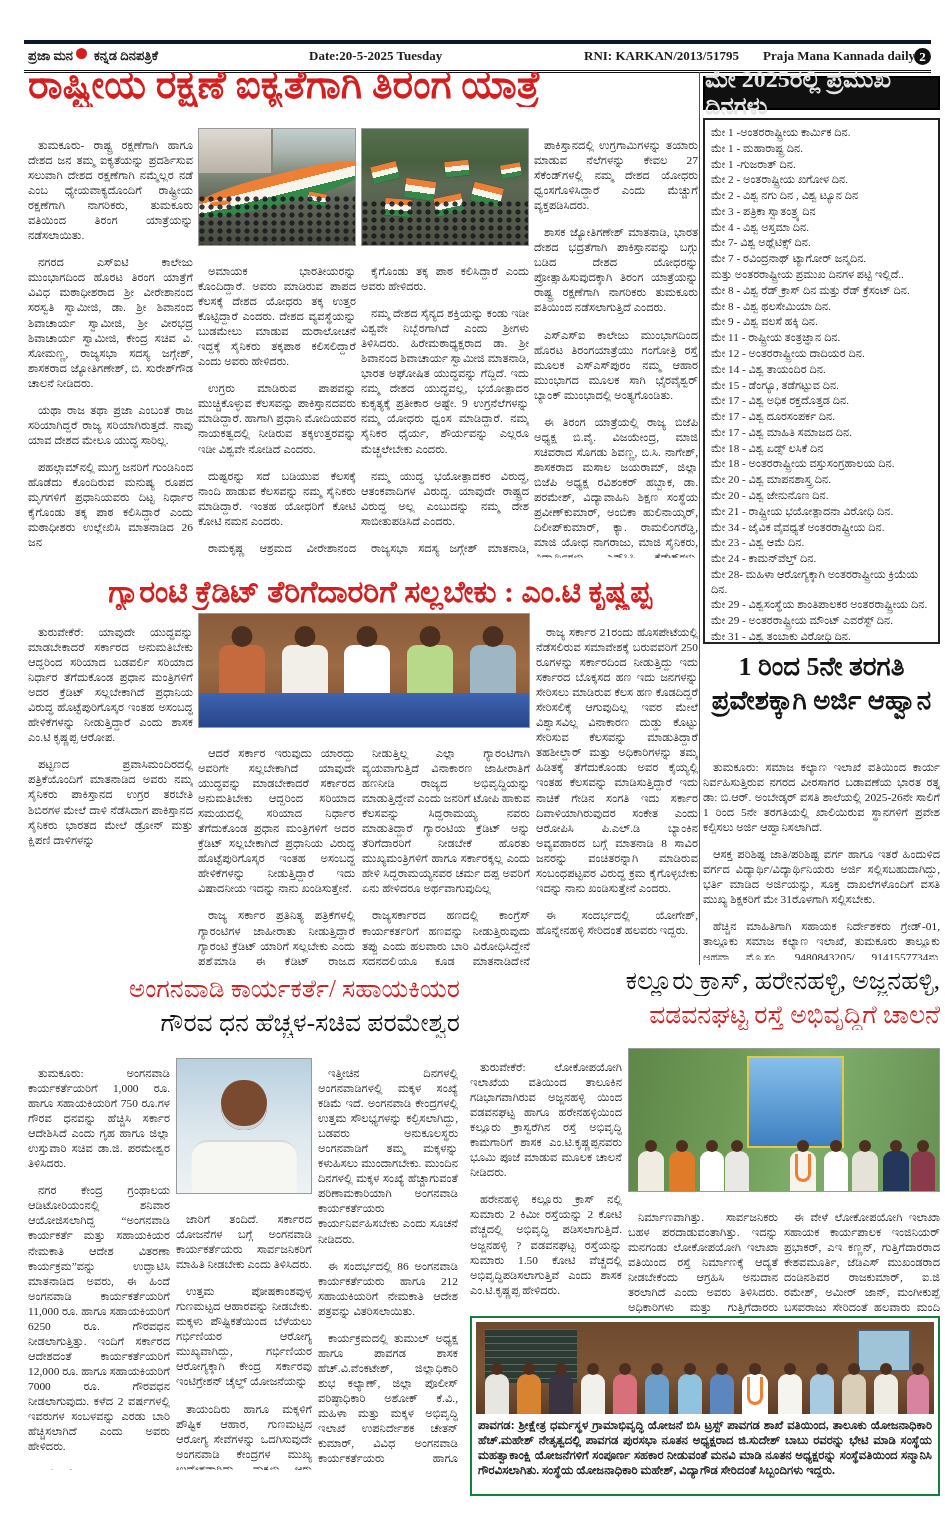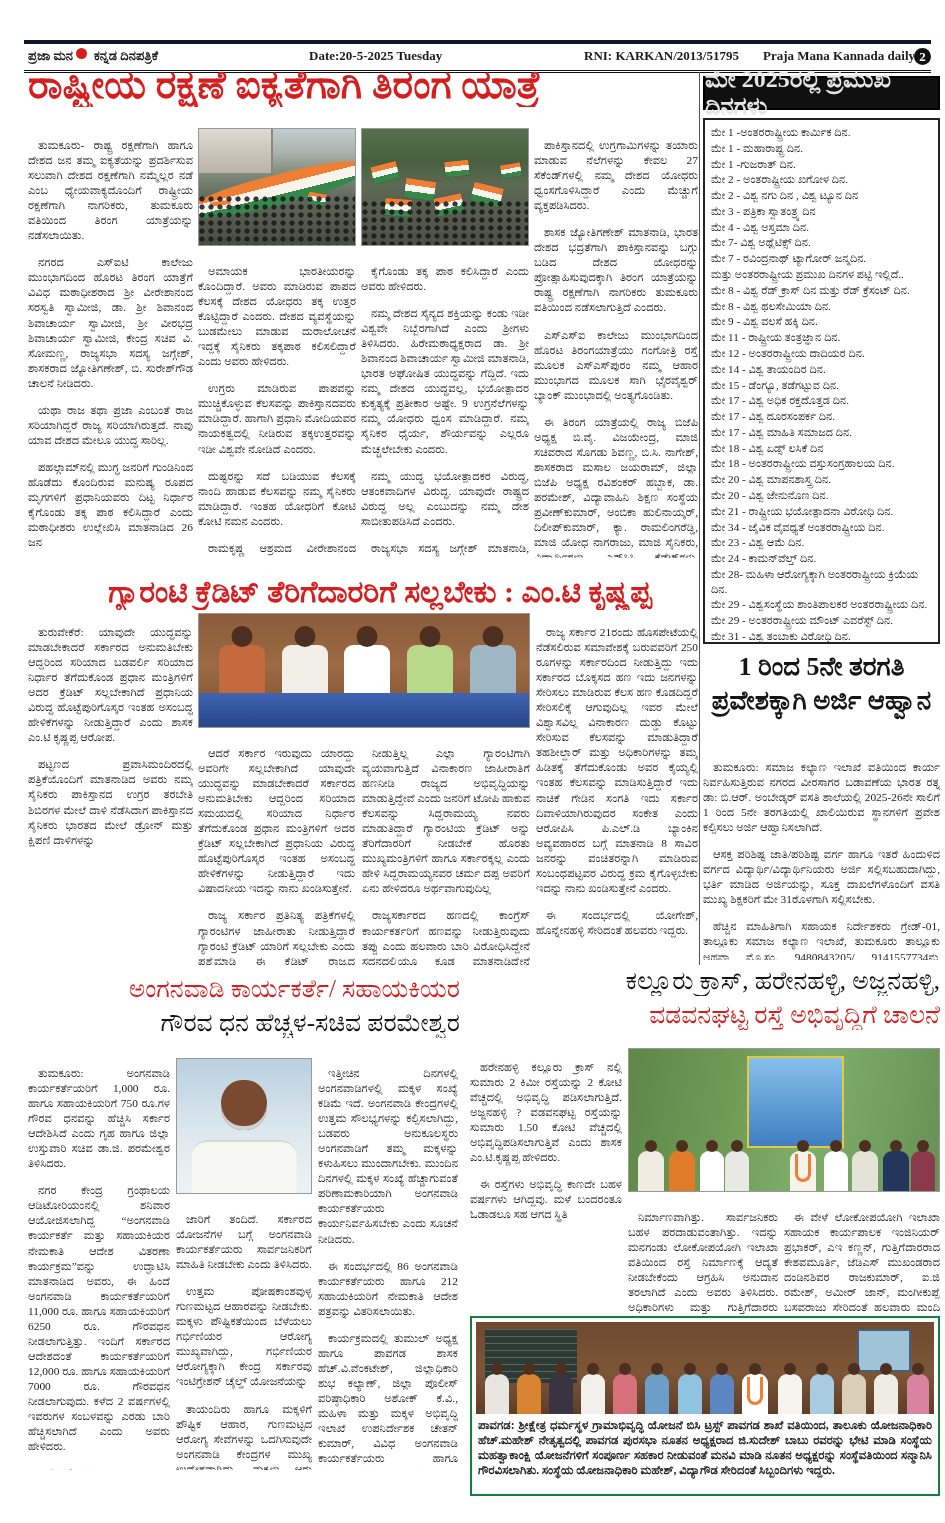--- a/index.html
+++ b/index.html
@@ -249,20 +249,21 @@
   <div class="body-text" style="left:318px;top:1054px;width:140px;height:416px">
       <p>ಇತ್ತೀಚಿನ ದಿನಗಳಲ್ಲಿ ಅಂಗನವಾಡಿಗಳಲ್ಲಿ ಮಕ್ಕಳ ಸಂಖ್ಯೆ ಕಡಿಮೆ ಇದೆ. ಅಂಗನವಾಡಿ ಕೇಂದ್ರಗಳಲ್ಲಿ ಉತ್ತಮ ಸೌಲಭ್ಯಗಳನ್ನು ಕಲ್ಪಿಸಲಾಗಿದ್ದು, ಬಡವರು ಅನುಕೂಲಸ್ಥರು ಅಂಗನವಾಡಿಗೆ ತಮ್ಮ ಮಕ್ಕಳನ್ನು ಕಳುಹಿಸಲು ಮುಂದಾಗಬೇಕು. ಮುಂದಿನ ದಿನಗಳಲ್ಲಿ ಮಕ್ಕಳ ಸಂಖ್ಯೆ ಹೆಚ್ಚಾಗುವಂತೆ ಪರಿಣಾಮಕಾರಿಯಾಗಿ ಅಂಗನವಾಡಿ ಕಾರ್ಯಕರ್ತೆಯರು ಕಾರ್ಯನಿರ್ವಹಿಸಬೇಕು ಎಂದು ಸೂಚನೆ ನೀಡಿದರು.</p>
       <p>ಈ ಸಂದರ್ಭದಲ್ಲಿ 86 ಅಂಗನವಾಡಿ ಕಾರ್ಯಕರ್ತೆಯರು ಹಾಗೂ 212 ಸಹಾಯಕಿಯರಿಗೆ ನೇಮಕಾತಿ ಆದೇಶ ಪತ್ರವನ್ನು ವಿತರಿಸಲಾಯಿತು.</p>
       <p>ಕಾರ್ಯಕ್ರಮದಲ್ಲಿ ತುಮುಲ್ ಅಧ್ಯಕ್ಷ ಹಾಗೂ ಪಾವಗಡ ಶಾಸಕ ಹೆಚ್.ವಿ.ವೆಂಕಟೇಶ್, ಜಿಲ್ಲಾಧಿಕಾರಿ ಶುಭ ಕಲ್ಯಾಣ್, ಜಿಲ್ಲಾ ಪೊಲೀಸ್ ವರಿಷ್ಠಾಧಿಕಾರಿ ಅಶೋಕ್ ಕೆ.ವಿ., ಮಹಿಳಾ ಮತ್ತು ಮಕ್ಕಳ ಅಭಿವೃದ್ಧಿ ಇಲಾಖೆ ಉಪನಿರ್ದೇಶಕ ಚೇತನ್ ಕುಮಾರ್, ವಿವಿಧ ಅಂಗನವಾಡಿ ಕಾರ್ಯಕರ್ತೆಯರು ಹಾಗೂ ಸಹಾಯಕಿಯರು ಹಾಜರಿದ್ದರು.</p>
     </div>
 
   <h2 class="hl blk" style="left:470px;top:966px;width:470px">ಕಲ್ಲೂರು ಕ್ರಾಸ್, ಹರೇನಹಳ್ಳಿ, ಅಜ್ಜನಹಳ್ಳಿ,</h2>
   <h2 class="hl red" style="left:470px;top:1000px;width:470px">ವಡವನಘಟ್ಟ ರಸ್ತೆ ಅಭಿವೃದ್ಧಿಗೆ ಚಾಲನೆ</h2>
 
   <div class="body-text" style="left:470px;top:1048px;width:152px;height:262px">
+      <p>ತುರುವೇಕೆರೆ: ಲೋಕೋಪಯೋಗಿ ಇಲಾಖೆಯ ವತಿಯಿಂದ ತಾಲೂಕಿನ ಗಡಿಭಾಗವಾಗಿರುವ ಅಜ್ಜನಹಳ್ಳಿ ಯಿಂದ ವಡವನಘಟ್ಟ ಹಾಗೂ ಹರೇನಹಳ್ಳಿಯಿಂದ ಕಲ್ಲೂರು ಕ್ರಾಸ್ವರೆಗಿನ ರಸ್ತೆ ಅಭಿವೃದ್ಧಿ ಕಾಮಗಾರಿಗೆ ಶಾಸಕ ಎಂ.ಟಿ.ಕೃಷ್ಣಪ್ಪನವರು ಭೂಮಿ ಪೂಜೆ ಮಾಡುವ ಮೂಲಕ ಚಾಲನೆ ನೀಡಿದರು.</p>
       <p>ಹರೇನಹಳ್ಳಿ ಕಲ್ಲೂರು ಕ್ರಾಸ್ ನಲ್ಲಿ ಸುಮಾರು 2 ಕಿಮೀ ರಸ್ತೆಯನ್ನು 2 ಕೋಟಿ ವೆಚ್ಚದಲ್ಲಿ ಅಭಿವೃದ್ಧಿ ಪಡಿಸಲಾಗುತ್ತಿದೆ. ಅಜ್ಜನಹಳ್ಳಿ ? ವಡವನಘಟ್ಟ ರಸ್ತೆಯನ್ನು ಸುಮಾರು 1.50 ಕೋಟಿ ವೆಚ್ಚದಲ್ಲಿ ಅಭಿವೃದ್ಧಿಪಡಿಸಲಾಗುತ್ತಿವೆ ಎಂದು ಶಾಸಕ ಎಂ.ಟಿ.ಕೃಷ್ಣಪ್ಪ ಹೇಳಿದರು.</p>
       <p>ಈ ರಸ್ತೆಗಳು ಅಭಿವೃದ್ಧಿ ಕಾಣದೇ ಬಹಳ ವರ್ಷಗಳು ಆಗಿದ್ದವು. ಮಳೆ ಬಂದರಂತೂ ಓಡಾಡಲೂ ಸಹ ಆಗದ ಸ್ಥಿತಿ</p>
     </div>
 
   <div class="photo p-bhoomi" style="left:628px;top:1048px;width:312px;height:144px">
     <span class="banner" style="left:38%;top:5%;width:30%;height:62%"></span>
     <span class="man man-sm" style="left:3%;width:26px;background:#f0ece2"></span>
     <span class="man man-sm" style="left:13%;width:26px;background:#e07b2a"></span>
     <span class="man man-sm" style="left:23%;width:24px;background:#ffffff"></span>
     <span class="man man-sm" style="left:31%;width:24px;background:#e8e8e4"></span>

